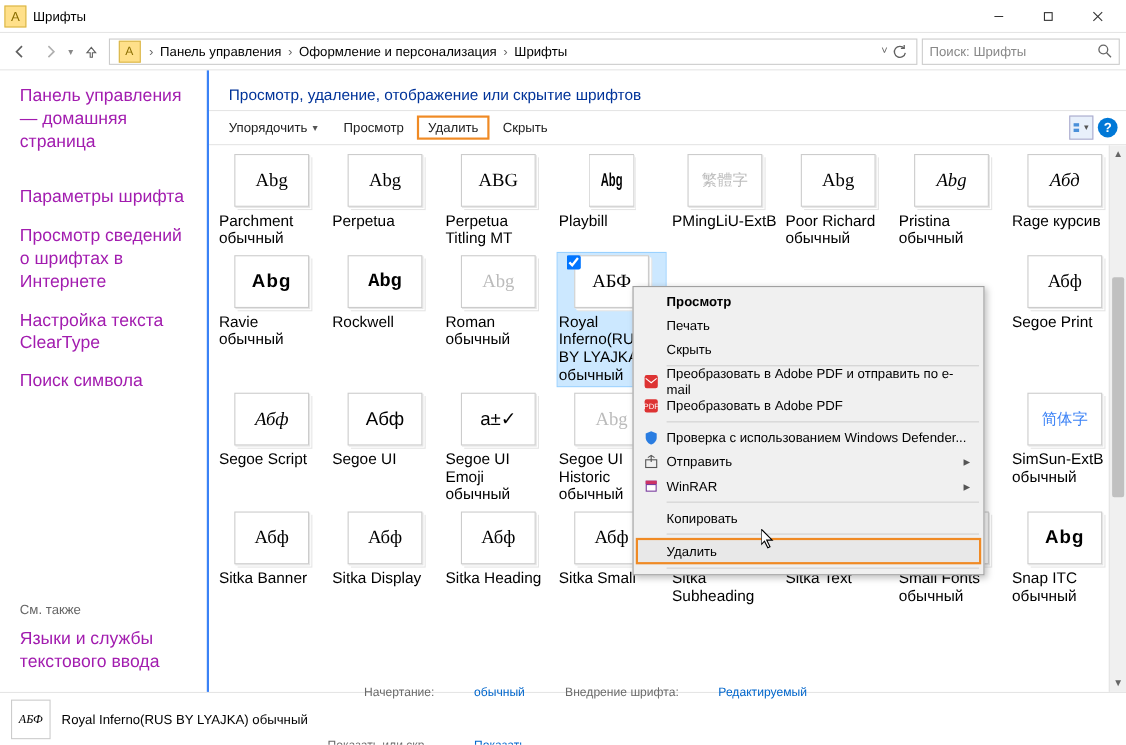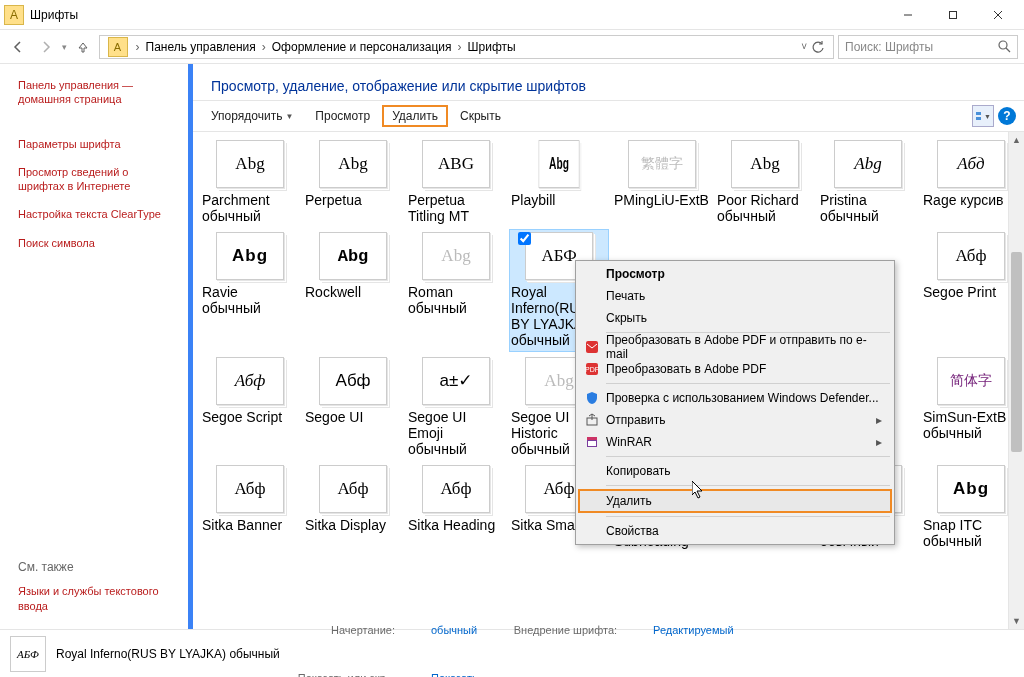--- a/index.html
+++ b/index.html
@@ -19,25 +19,25 @@
   .breadcrumb { flex: 1; height: 24px; border: 1px solid #ccc; display: flex; align-items: center; padding: 0 4px; font-size: 12px; }
   .crumb { padding: 0 2px; white-space: nowrap; }
   .crumb-sep { color: #666; padding: 0 4px; }
   .bc-right { margin-left: auto; display: flex; align-items: center; gap: 4px; padding-right: 4px; color: #666; }
   .searchbox { width: 180px; height: 24px; border: 1px solid #ccc; display: flex; align-items: center; padding: 0 6px; color: #888; justify-content: space-between; }
   .searchbox .sicon { color: #666; }
 
   
   .main { display: flex; height: calc(100% - 30px - 34px - 48px); }
   .sidebar { width: 188px; padding: 14px 12px 8px 18px; display: flex; flex-direction: column; gap: 6px; }
-  .sidebar a { color: #b91c1c; text-decoration: none; font-size: 11px; line-height: 1.3; display: block; margin-bottom: 8px; }
+  .sidebar a { color: #a21caf; text-decoration: none; font-size: 16px; line-height: 1.3; display: block; margin-bottom: 8px; }
   .sidebar .spacer { flex: 1; }
   .sidebar .seealso { color: #666; font-size: 12px; margin-bottom: 4px; }
 
-  .content { flex: 1; display: flex; flex-direction: column; border-left: 5px solid #3b82f6; }
+  .content { flex: 1; display: flex; flex-direction: column; border-left: 2px solid #3b82f6; }
   .content-header { padding: 14px 10px 6px 18px; }
   .content-title { color: #003399; font-size: 14px; font-weight: normal; }
   .toolbar { height: 32px; display: flex; align-items: center; border-top: 1px solid #e5e5e5; border-bottom: 1px solid #e5e5e5; padding: 0 8px; gap: 2px; }
   .tb-item { padding: 4px 10px; font-size: 12px; color: #222; display: flex; align-items: center; gap: 3px; }
   .tb-item.highlight { border: 2px solid #f08a24; padding: 2px 8px; }
   .tb-right { margin-left: auto; display: flex; align-items: center; gap: 4px; }
   .tb-icon { width: 22px; height: 22px; display: flex; align-items: center; justify-content: center; }
   .help-icon { width: 18px; height: 18px; border-radius: 50%; background: #0078d7; color: #fff; display: flex; align-items: center; justify-content: center; font-size: 12px; font-weight: bold; }
 
   .grid-area { flex: 1; overflow: hidden; padding: 6px 0 0 8px; position: relative; }
@@ -274,21 +274,21 @@
           </div>
           <div class="font-item" style="visibility: hidden;">
             <div class="thumb" style=""></div>
             <div class="label"></div>
           </div>
           <div class="font-item" style="visibility: hidden;">
             <div class="thumb" style=""></div>
             <div class="label"></div>
           </div>
           <div class="font-item">
-            <div class="thumb" style="font-family:'MS Mincho','SimSun',serif;font-size:14px;color:#701a75;">简体字</div>
+            <div class="thumb" style="font-family:'MS Mincho','SimSun',serif;font-size:14px;color:#3b82f6;">简体字</div>
             <div class="label">SimSun-ExtB обычный</div>
           </div>
           <div class="font-item">
             <div class="thumb" style="font-family:Georgia,serif;">Абф</div>
             <div class="label">Sitka Banner</div>
           </div>
           <div class="font-item">
             <div class="thumb" style="font-family:Georgia,serif;">Абф</div>
             <div class="label">Sitka Display</div>
           </div>
@@ -387,23 +387,20 @@
     </div>
     <div class="ctx-sep"></div>
     <div class="ctx-item">
       <span>Копировать</span>
     </div>
     <div class="ctx-sep"></div>
     <div class="ctx-item highlight">
       <span>Удалить</span>
     </div>
     <div class="ctx-sep"></div>
-    <div class="ctx-item">
-      <span>Свойства</span>
-    </div>
   </div>
 
 <div class="cursor">
   <svg width="14" height="20">
       <path d="M0 0 L0 14 L3 11 L6 17 L8 16 L5 10 L10 10 Z" fill="#fff" stroke="#000" stroke-width="1"></path>
     </svg>
 </div>
 
 <div class="details">
   <div class="dthumb" style="font-family:cursive;font-style:italic;">АБФ</div>

